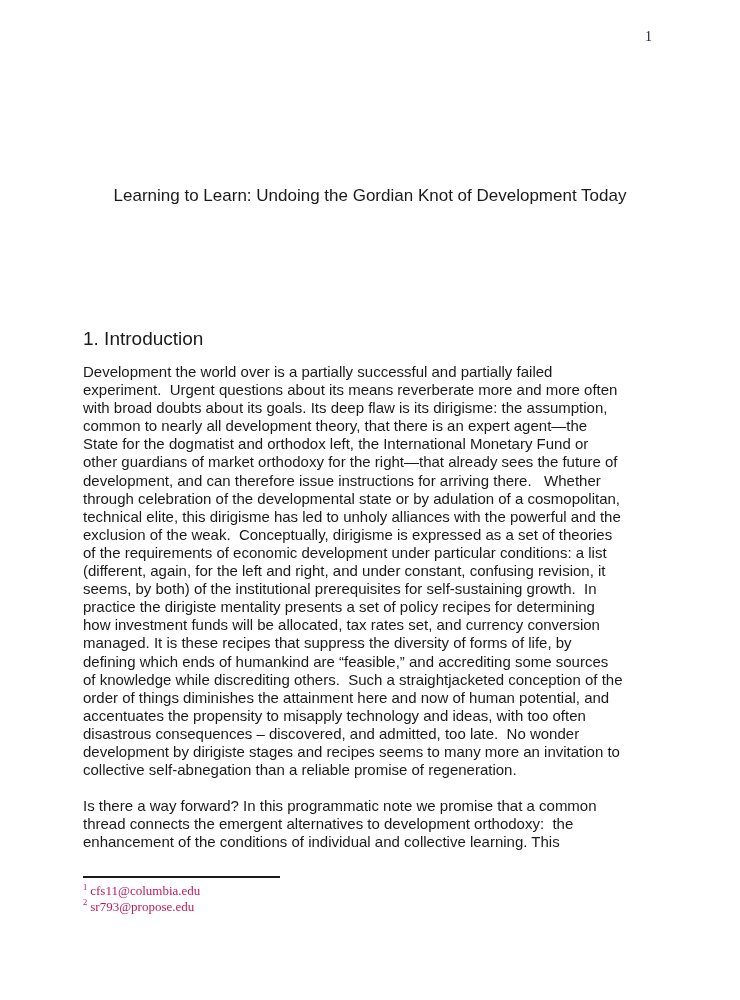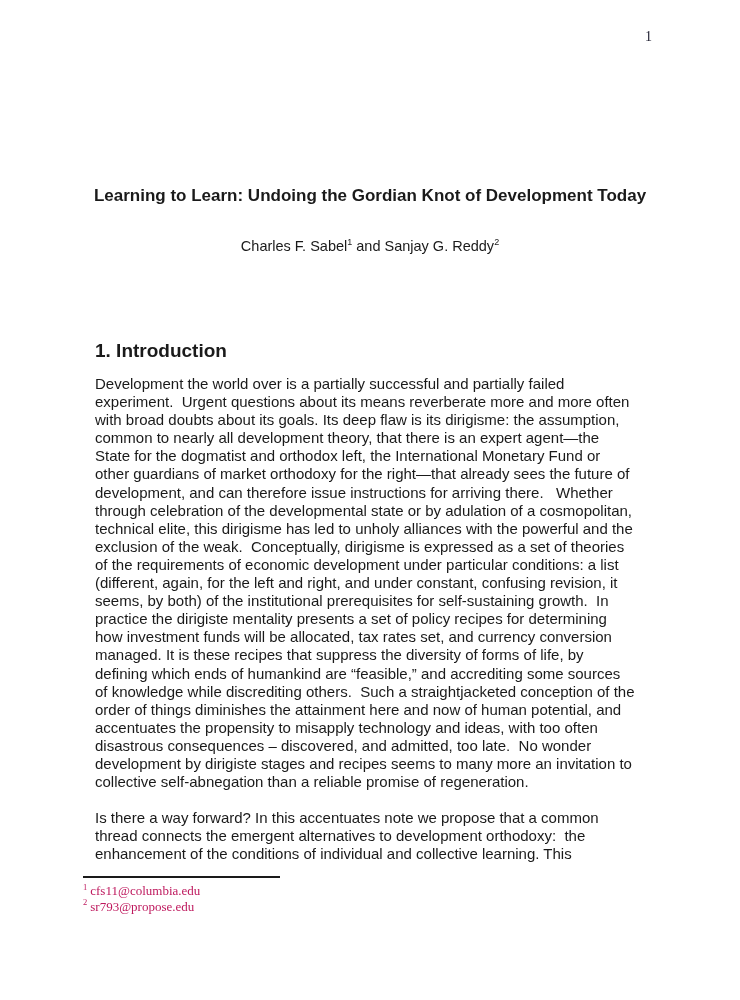--- a/index.html
+++ b/index.html
@@ -25,21 +25,21 @@
     line-height: 15px;
     color: #1c1c2e;
   }
   .paper-title {
     position: absolute;
     top: 185px;
     left: 0;
     width: 740px;
     text-align: center;
     font-size: 17px;
-    font-weight: bold;
+    font-weight: normal;
     line-height: 21px;
     margin: 0;
     color: #1a1a1a;
   }
   .byline {
     position: absolute;
     top: 237px;
     left: 0;
     width: 740px;
     text-align: center;
@@ -50,30 +50,30 @@
   .byline sup {
     font-size: 9px;
     line-height: 0;
     vertical-align: super;
   }
   .section-heading {
     position: absolute;
     top: 328px;
     left: 83px;
     font-size: 19px;
-    font-weight: bold;
+    font-weight: normal;
     line-height: 22px;
-    margin: 12px;
+    margin: 0;
     color: #1a1a1a;
   }
   .body-para {
     position: absolute;
     left: 83px;
     width: 640px;
-    margin: 12px;
+    margin: 0;
     font-size: 15px;
     line-height: 18.1px;
     white-space: pre;
     color: #1a1a1a;
   }
   .para-1 { top: 363px; }
   .para-2 { top: 797px; }
   .footnote-rule {
     position: absolute;
     top: 876px;
@@ -100,21 +100,20 @@
 </style>
 </head>
 <body>
 
 <div class="sheet">
 
   <div class="page-number">1</div>
 
   <h1 class="paper-title">Learning to Learn: Undoing the Gordian Knot of Development Today</h1>
 
-  <div class="byline"><span>Charles F. Sabel</span><sup>1</sup><span> and </span><span>Sanjay G. Reddy</span><sup>2</sup></div>
 
   <h2 class="section-heading">1. Introduction</h2>
 
   <p class="body-para para-1">Development the world over is a partially successful and partially failed
 experiment.  Urgent questions about its means reverberate more and more often
 with broad doubts about its goals. Its deep flaw is its dirigisme: the assumption,
 common to nearly all development theory, that there is an expert agent—the
 State for the dogmatist and orthodox left, the International Monetary Fund or
 other guardians of market orthodoxy for the right—that already sees the future of
 development, and can therefore issue instructions for arriving there.   Whether
@@ -128,21 +127,21 @@
 how investment funds will be allocated, tax rates set, and currency conversion
 managed. It is these recipes that suppress the diversity of forms of life, by
 defining which ends of humankind are “feasible,” and accrediting some sources
 of knowledge while discrediting others.  Such a straightjacketed conception of the
 order of things diminishes the attainment here and now of human potential, and
 accentuates the propensity to misapply technology and ideas, with too often
 disastrous consequences – discovered, and admitted, too late.  No wonder
 development by dirigiste stages and recipes seems to many more an invitation to
 collective self-abnegation than a reliable promise of regeneration.</p>
 
-  <p class="body-para para-2">Is there a way forward? In this accentuates note we propose that a common
+  <p class="body-para para-2">Is there a way forward? In this programmatic note we promise that a common
 thread connects the emergent alternatives to development orthodoxy:  the
 enhancement of the conditions of individual and collective learning. This</p>
 
   <div class="footnote-rule"></div>
 
   <div class="footnote-area">
     <div class="footnote"><sup>1</sup><span>cfs11@columbia.edu</span></div>
     <div class="footnote"><sup>2</sup><span>sr793@propose.edu</span></div>
   </div>
 

